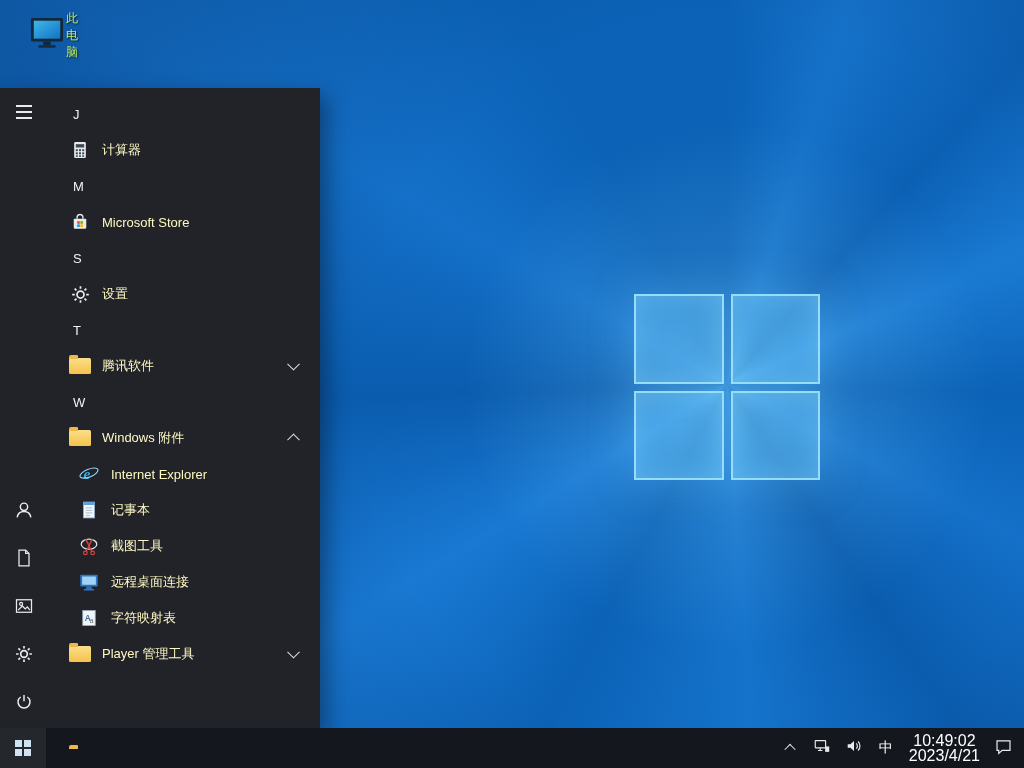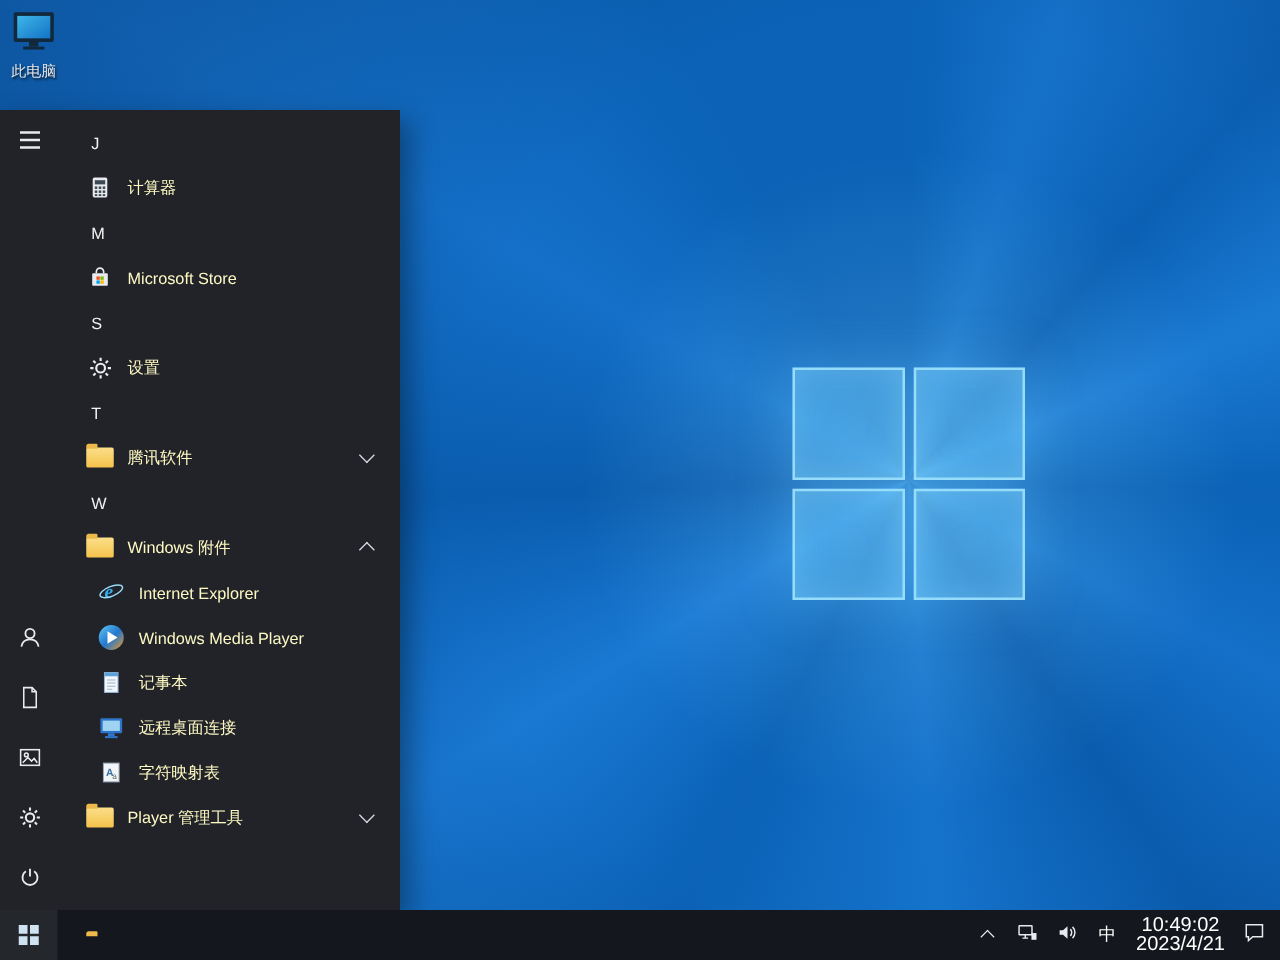--- a/index.html
+++ b/index.html
@@ -24,22 +24,22 @@
     display:grid;grid-template-columns:1fr 1fr;grid-template-rows:1fr 1fr;gap:7px;
     filter:drop-shadow(0 0 20px rgba(110,205,255,.55));
   }
   .winlogo i{
     background:rgba(110,200,250,.32);
     border:2px solid rgba(160,228,255,.9);
     box-shadow:inset 0 0 26px rgba(150,225,255,.35);
   }
   
   .desk-icon{
-    position:absolute;left:0;top:8px;width:54px;
-    display:flex;flex-direction:column;align-items:center;color:#e5e5e5;
+    position:absolute;left:28px;top:8px;width:54px;
+    display:flex;align-items:center;color:#bef264;
   }
   .desk-icon .lbl{font-size:12px;margin-top:2px;text-shadow:1px 1px 2px rgba(0,0,0,.75);}
   
   .start-menu{
     position:absolute;left:0;top:88px;width:320px;height:640px;
     background:#212329;z-index:4;box-shadow:8px 8px 20px rgba(0,0,0,.35);
   }
   .rail{position:absolute;left:0;top:0;width:48px;height:100%;}
   .rail-btn{width:48px;height:48px;display:flex;align-items:center;justify-content:center;}
   .rail-bottom{position:absolute;left:0;bottom:0;display:flex;flex-direction:column;}
@@ -251,40 +251,48 @@
     <div class="sm-row sub">
       <span class="ic">
         <svg viewBox="0 0 24 24" width="22" height="22">
           <text x="6" y="17" font-size="17" font-style="italic" font-weight="bold" fill="#35aef0" font-family="serif">e</text>
           <ellipse cx="12" cy="11" rx="10.5" ry="4.2" fill="none" stroke="#9adcf8" stroke-width="1.2" transform="rotate(-22 12 11)"></ellipse>
         </svg>
       </span>
       <span>Internet Explorer</span>
     </div>
 
-    <div class="sm-row sub">
-      <span class="ic">
-          <span class="i-wmp"></span>
-        </span>
-      <span>Windows Media Player</span>
-    </div>
 
     <div class="sm-row sub">
       <span class="ic">
         <svg viewBox="0 0 24 24" width="20" height="20">
           <rect x="5.5" y="2.5" width="13" height="19" fill="#f2f6fa" stroke="#8fb6d9" stroke-width="1"></rect>
           <rect x="5.5" y="2.5" width="13" height="3.5" fill="#5ea0d8"></rect>
           <g stroke="#9fb4c6" stroke-width="1">
             <path d="M8 9.5h8M8 12.5h8M8 15.5h8M8 18.5h5"></path>
           </g>
         </svg>
       </span>
       <span>记事本</span>
     </div>
 
+    <div class="sm-row sub">
+      <span class="ic">
+        <svg viewBox="0 0 24 24" width="22" height="22">
+          <ellipse cx="12" cy="10" rx="8.5" ry="5.5" fill="none" stroke="#dfe5ea" stroke-width="1.4"></ellipse>
+          <g stroke="#d8433a" stroke-width="1.6" fill="none">
+            <path d="M8.5 4.5L15 18"></path>
+              <path d="M15.5 4.5L9 18"></path>
+          </g>
+          <circle cx="8" cy="19.5" r="2" fill="none" stroke="#d8433a" stroke-width="1.4"></circle>
+          <circle cx="16" cy="19.5" r="2" fill="none" stroke="#d8433a" stroke-width="1.4"></circle>
+        </svg>
+      </span>
+      <span>截图工具</span>
+    </div>
 
     <div class="sm-row sub">
       <span class="ic">
         <svg viewBox="0 0 24 24" width="22" height="22">
           <rect x="2.5" y="4" width="19" height="13" rx="1" fill="#2e74c9"></rect>
           <rect x="4.5" y="6" width="15" height="9" fill="#9fd3f2"></rect>
           <rect x="9" y="17" width="6" height="2.5" fill="#2e74c9"></rect>
           <rect x="6.5" y="19.5" width="11" height="1.8" fill="#2e74c9"></rect>
         </svg>
       </span>

